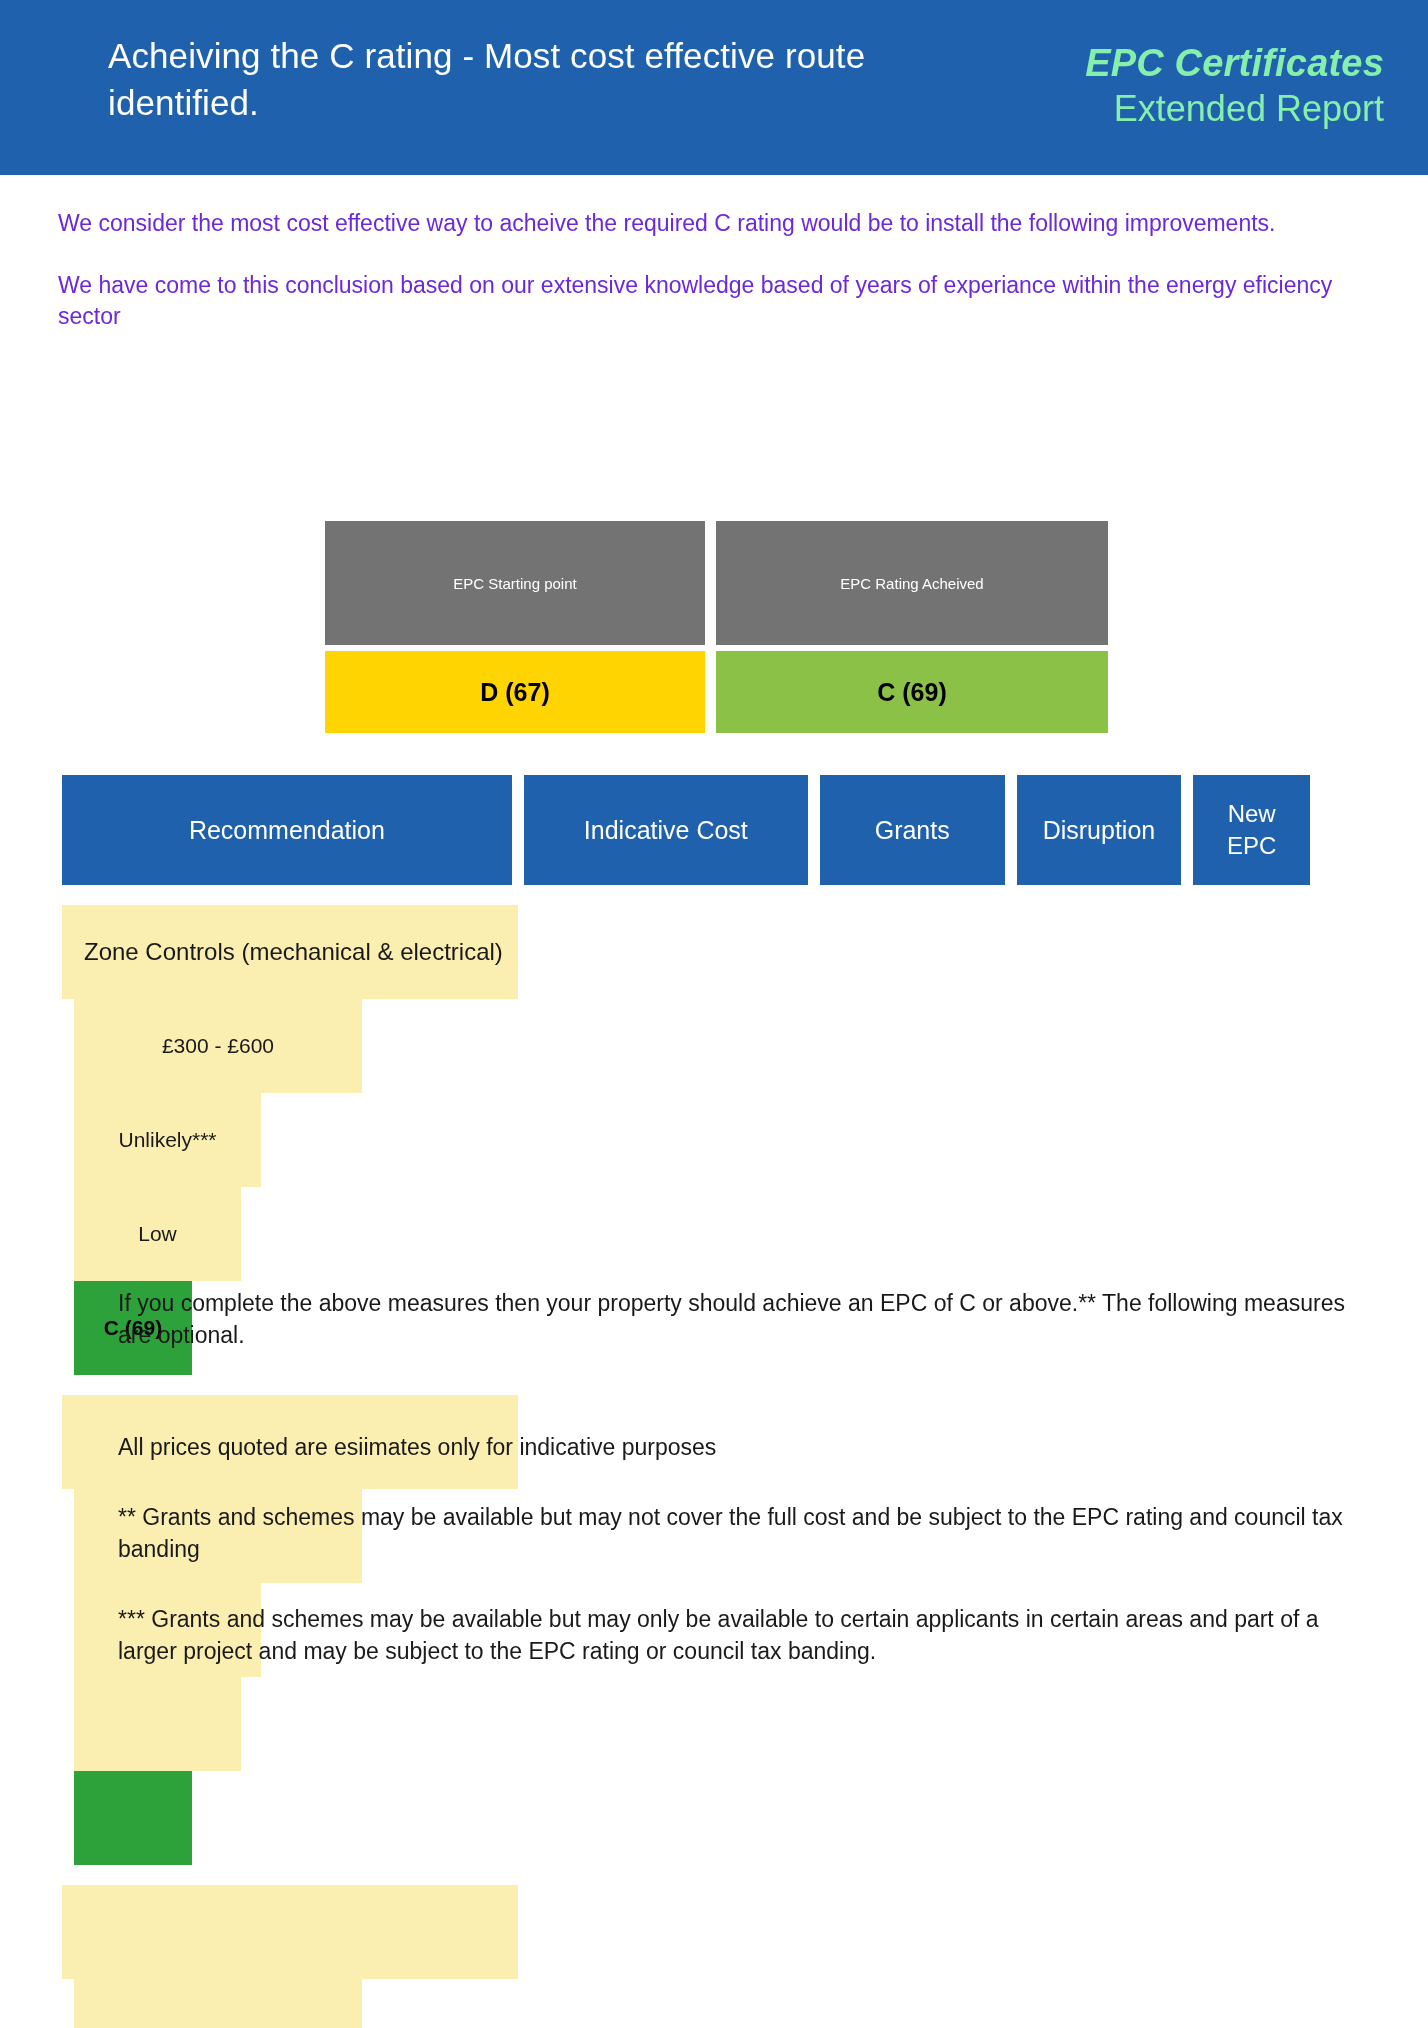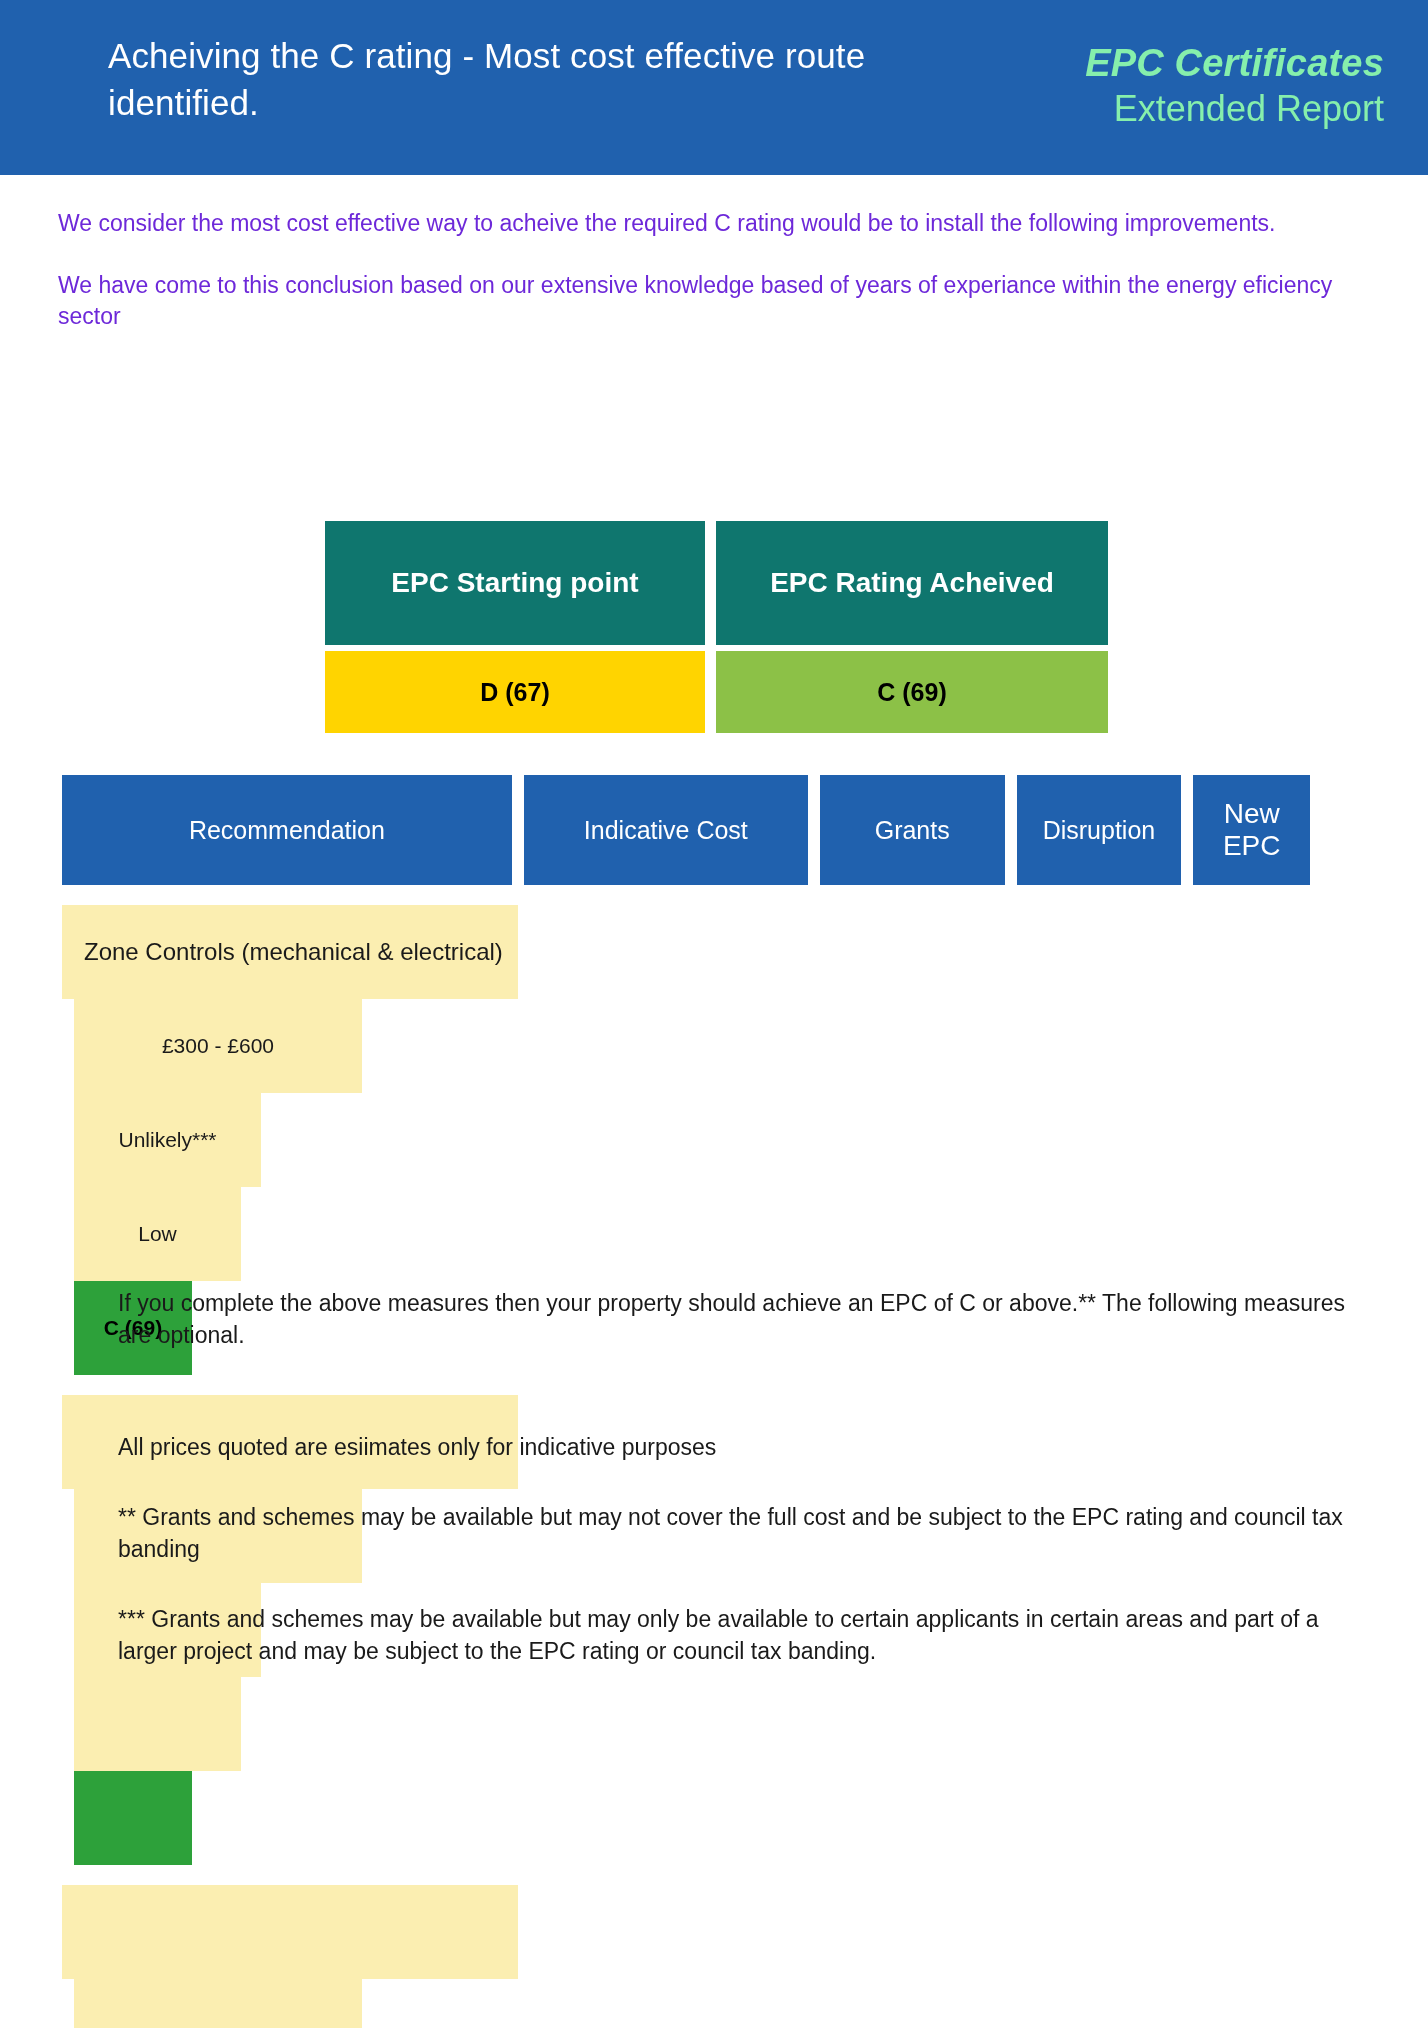--- a/index.html
+++ b/index.html
@@ -81,24 +81,24 @@
   }
   .epc-col {
     position: absolute;
     top: 0;
   }
   .epc-col.left  { left: 0px;   width: 380px; }
   .epc-col.right { left: 391px; width: 392px; }
 
   .epc-head {
     height: 124px;
-    background: #0f766e;
+    background: #737373;
     color: #ffffff;
-    font-size: 28px;
-    font-weight: bold;
+    font-size: 15px;
+    font-weight: normal;
     display: flex;
     align-items: center;
     justify-content: center;
     text-align: center;
   }
   .epc-value {
     margin-top: 6px;
     height: 82px;
     font-size: 25px;
     font-weight: bold;
@@ -141,21 +141,21 @@
   .cell + .cell { margin-left: 12px; }
 
   .head-row .cell {
     background: #2061AE;
     color: #ffffff;
     font-size: 25px;
     font-weight: 400;
     height: 110px;
     line-height: 32px;
   }
-  .head-row .c-new { font-size: 28px; }
+  .head-row .c-new { font-size: 24px; }
 
   .data-row .cell {
     background: #FBEEB1;
     color: #1a1a1a;
     font-size: 21px;
     height: 94px;
     line-height: 32px;
   }
   .data-row .c-rec {
     justify-content: flex-start;

